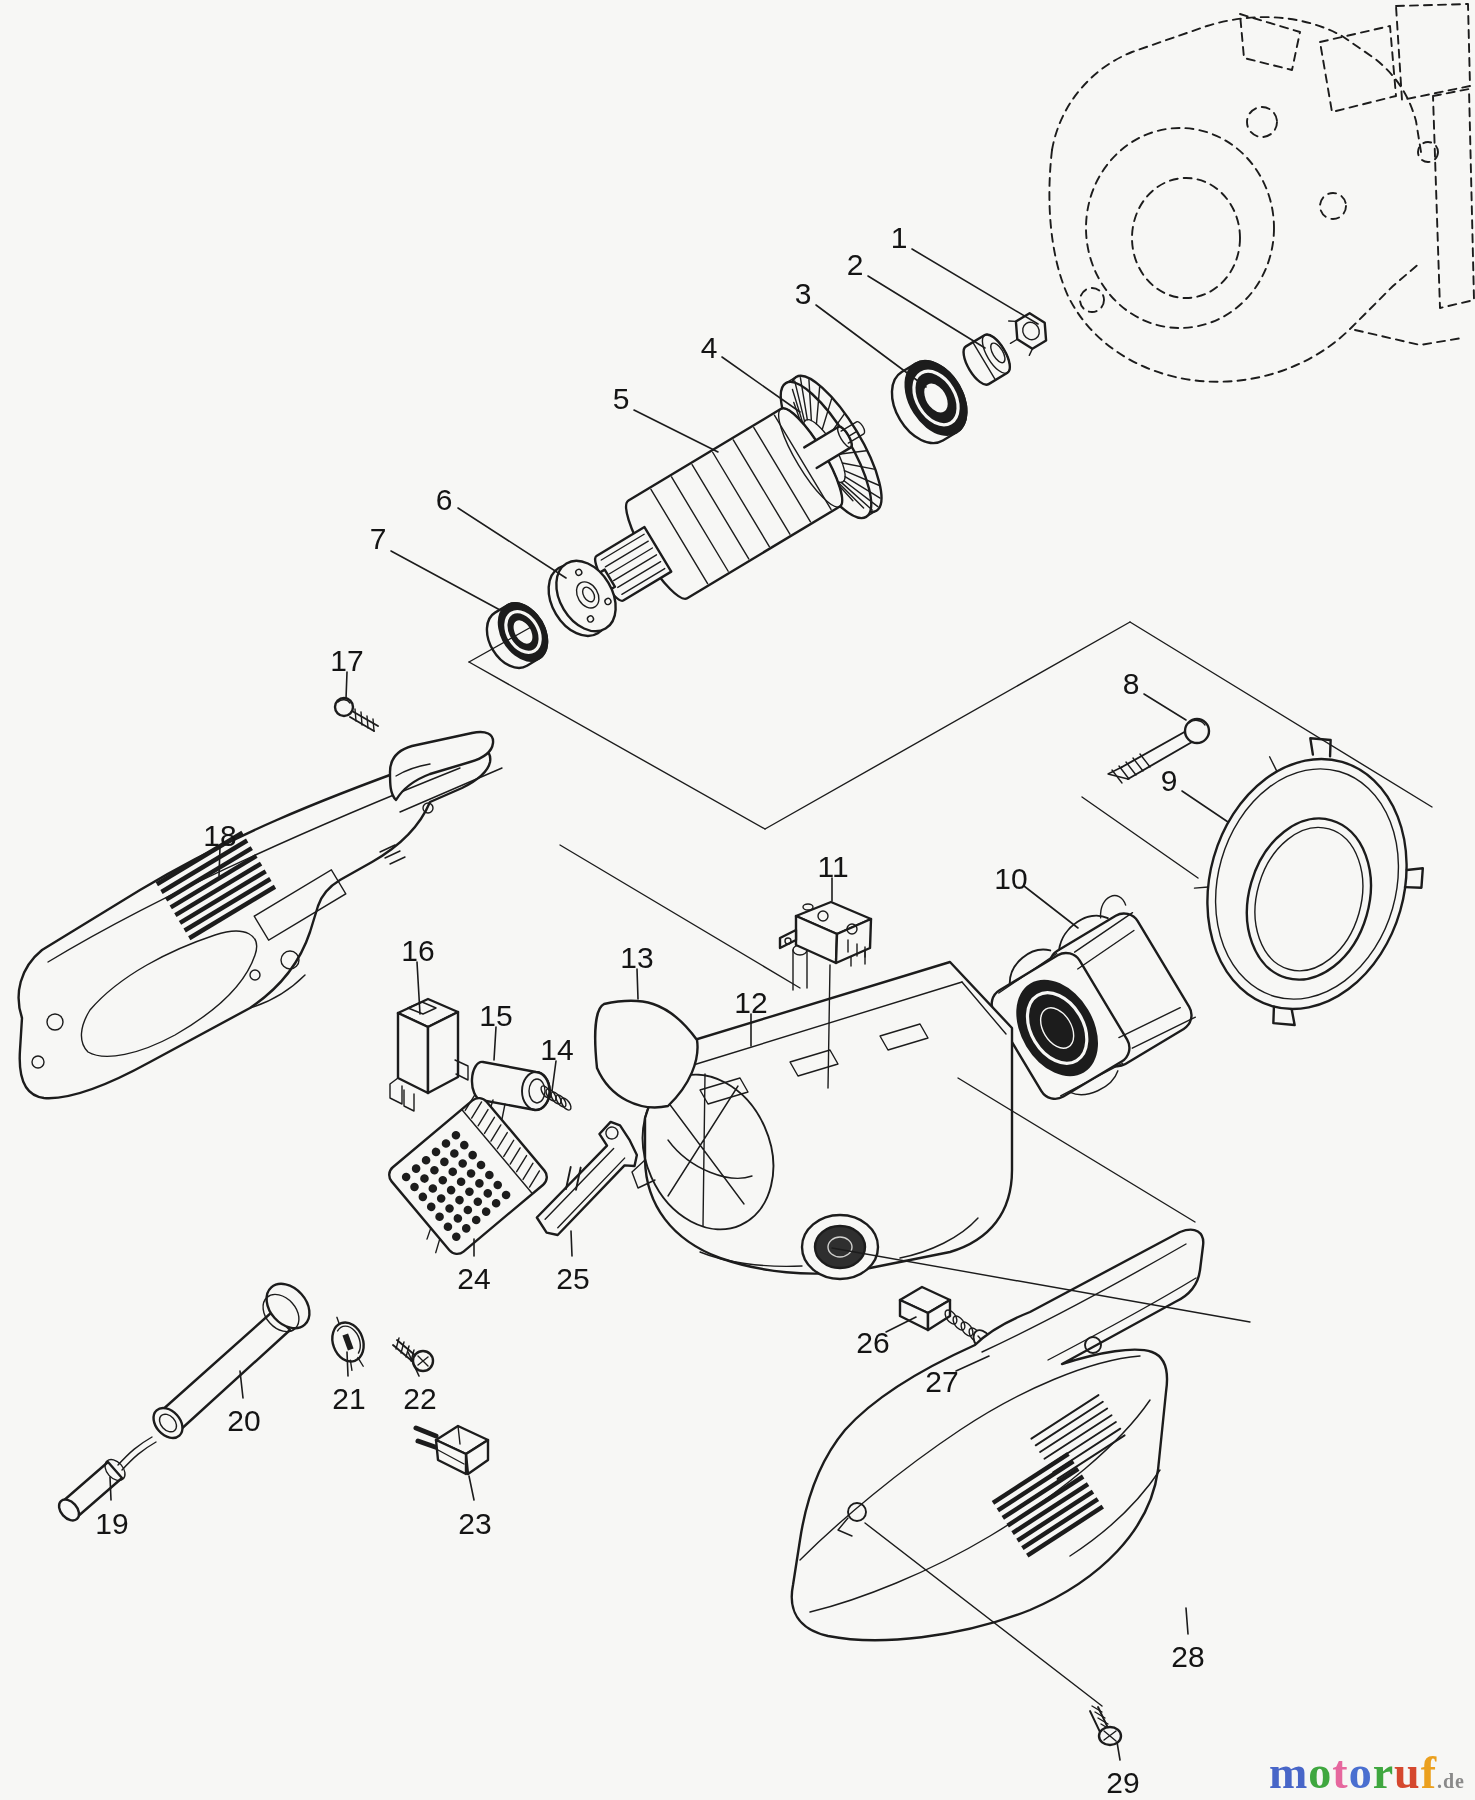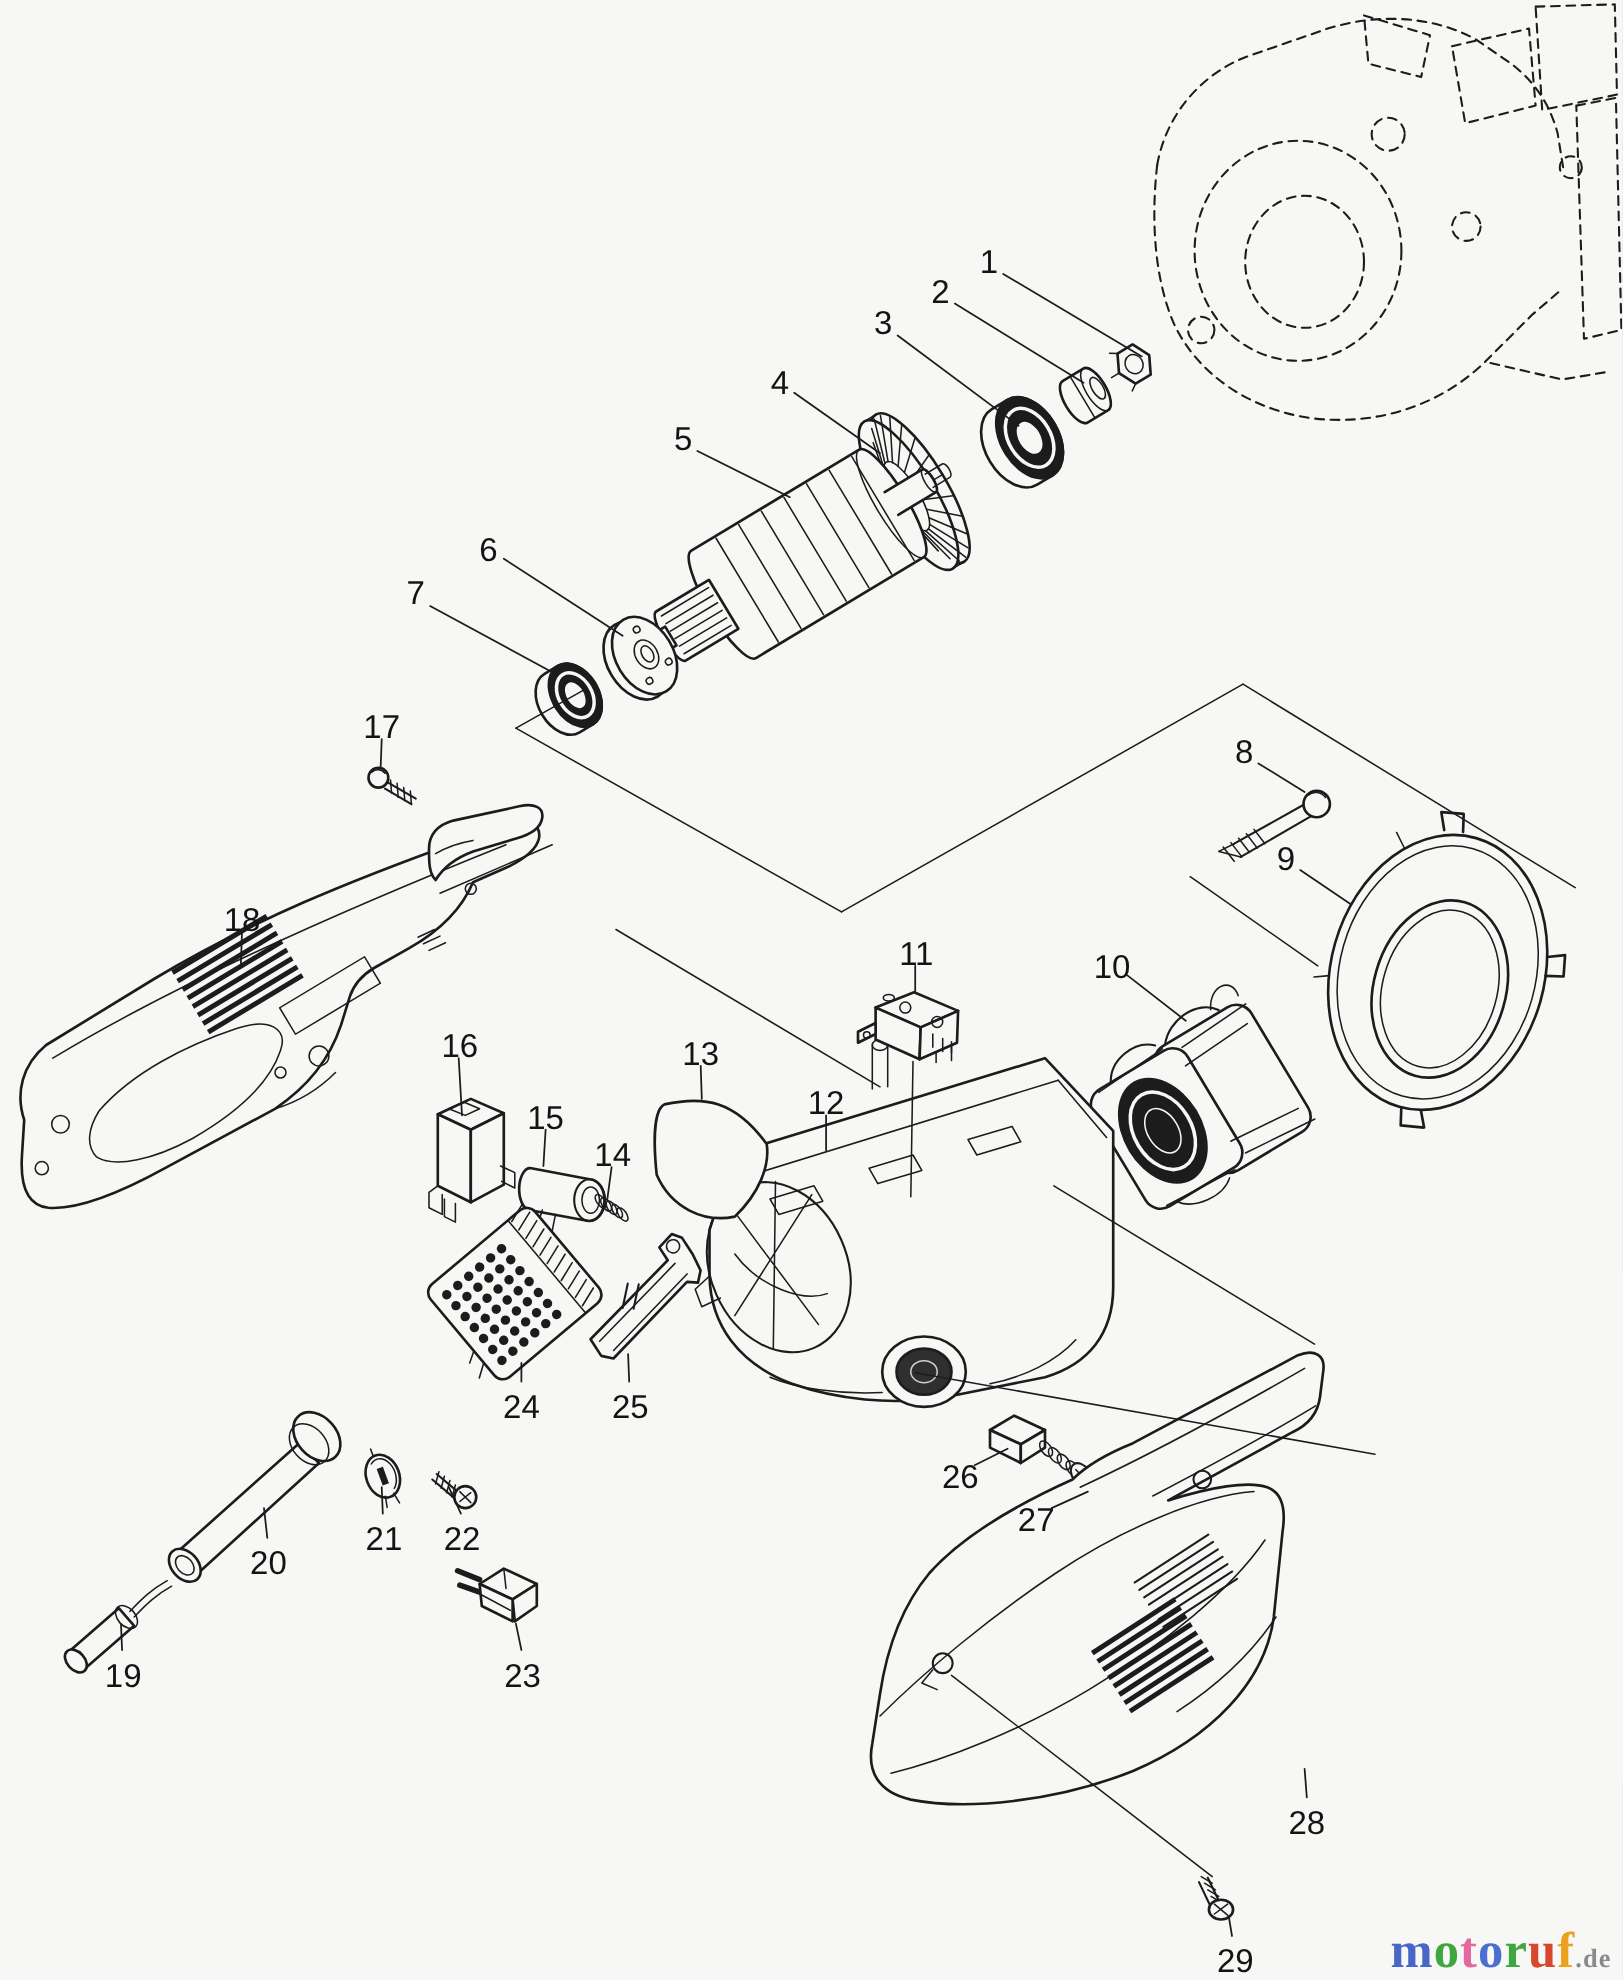--- a/index.html
+++ b/index.html
@@ -14,21 +14,21 @@
   #art .whiteband{stroke:#f7f7f5;stroke-width:3.2;}
   #art .d{stroke-width:1.4;}
   #art .m{stroke-width:1.9;}
   #art .dashed{stroke-dasharray:8 6;stroke-width:1.9;}
   #art .thin{stroke-width:1.4;}
   #art .leader{stroke-width:1.6;}
   #art text.plabel{fill:#141414;stroke:none;font-family:"Liberation Sans",sans-serif;
       font-size:30px;text-anchor:middle;}
   #watermark{position:absolute;right:10px;bottom:4px;font-family:"Liberation Serif",serif;
       font-weight:bold;font-size:46px;letter-spacing:1px;line-height:1;}
-  #watermark .suffix{font-size:24px;font-weight:bold;}
+  #watermark .suffix{font-size:20px;font-weight:bold;}
 </style>
 </head>
 <body>
 
 <div id="canvas">
 <svg id="art" viewBox="0 0 1475 1800">
 
   <g>
     <path class="dashed" d="M 1052,150 C 1060,104 1092,68 1132,52 L 1207,26 C 1252,12 1302,14 1342,36 L 1374,58 C 1397,76 1409,96 1416,121 L 1421,152"></path>
     <path class="dashed" d="M 1052,150 C 1046,202 1050,256 1068,296 C 1090,341 1136,372 1191,380 C 1251,388 1311,368 1351,328 L 1393,286 L 1421,262"></path>

